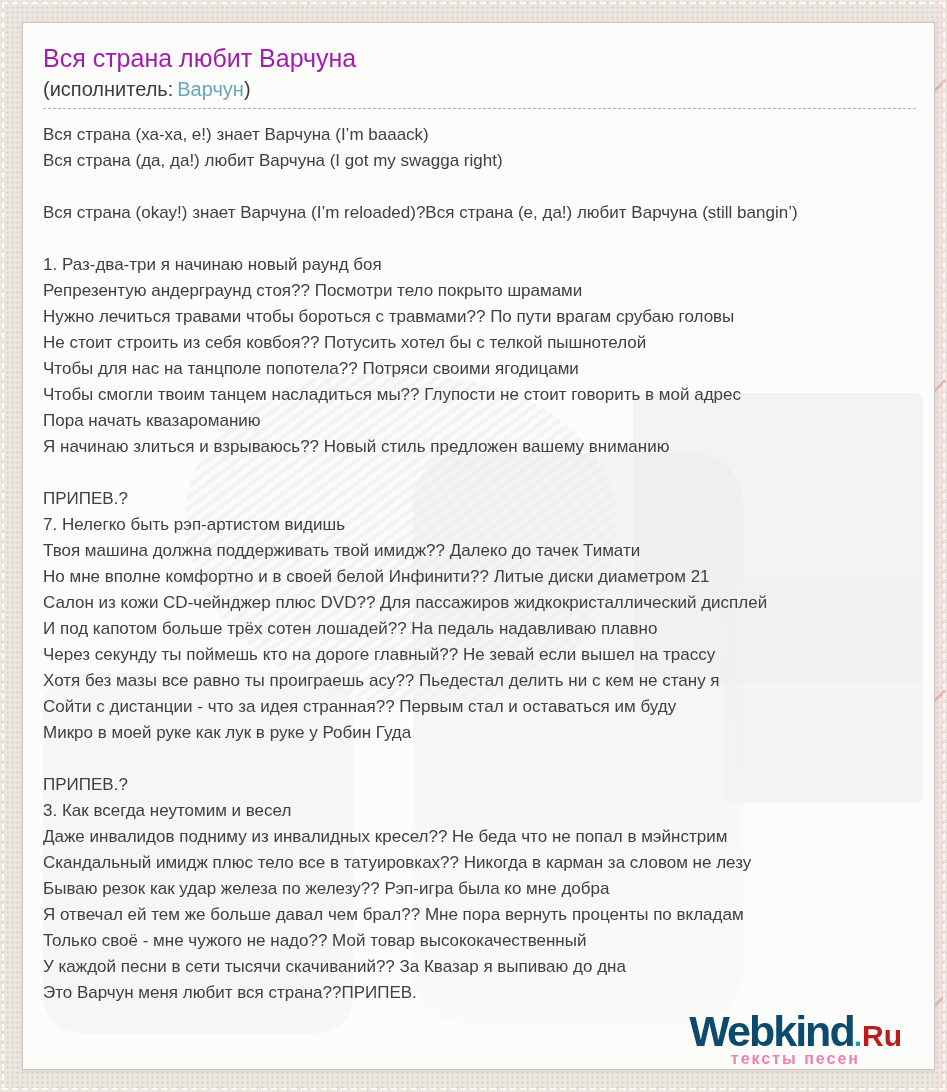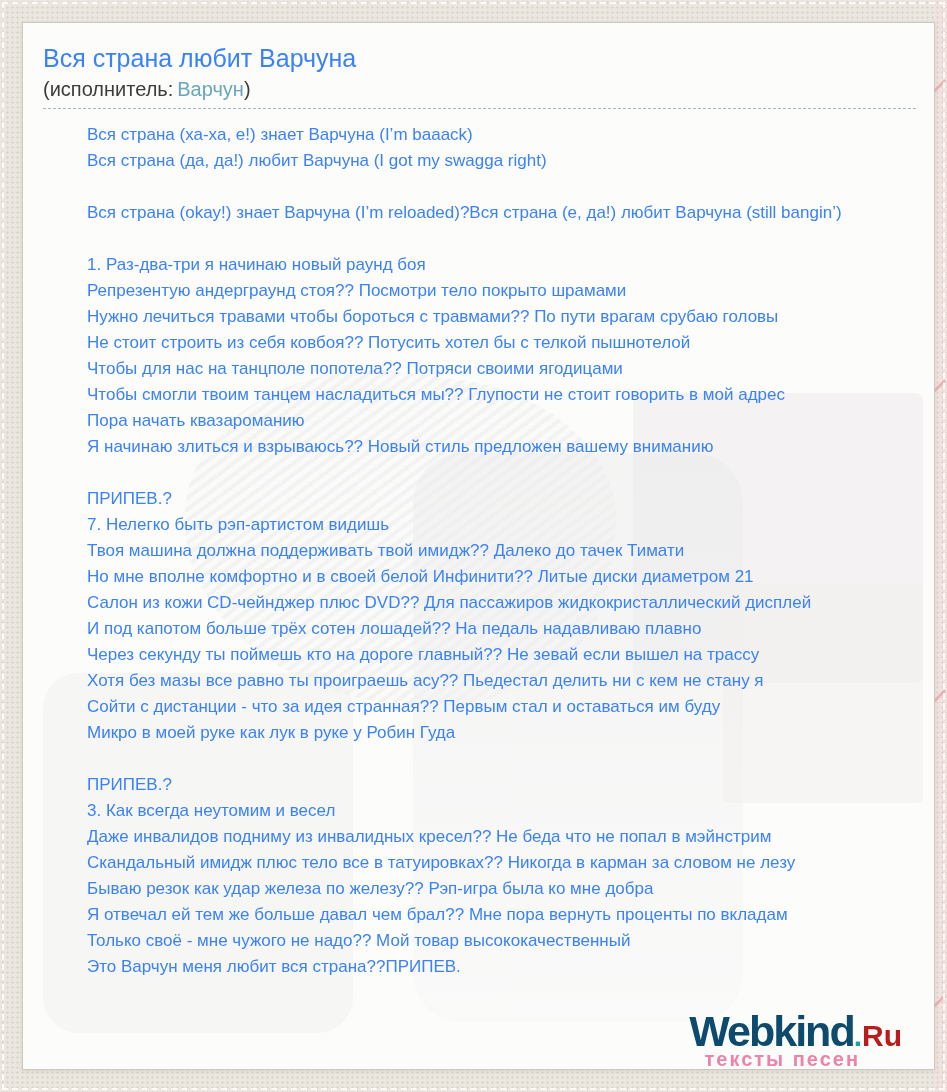--- a/index.html
+++ b/index.html
@@ -50,39 +50,39 @@
   .ph3 { position:absolute; left:390px; top:430px; width:330px; height:570px;
          background:linear-gradient(#ebebeb,#f7f7f7); opacity:.5; border-radius:50px; }
   .ph4 { position:absolute; left:20px; top:650px; width:310px; height:360px;
          background:#f1f0ee; opacity:.55; border-radius:36px; }
   .ph5 { position:absolute; left:700px; top:560px; width:200px; height:220px;
          background:#f2f0ef; opacity:.6; border-radius:6px; }
 
   .card-inner { position:relative; z-index:1; padding:20px 18px 0 20px; height:100%; }
 
   .song-title {
-    font-size:25px; font-weight:normal; color:#3b82f6; letter-spacing:0;
+    font-size:25px; font-weight:normal; color:#a21caf; letter-spacing:0;
     line-height:30px;
   }
   .artist-line { margin-top:5px; font-size:20px; color:#3c3c3c; }
   .artist-link { color:#68a7bb; text-decoration:none; cursor:pointer; margin-left:4px; }
   .separator { border-bottom:1px dashed #a3b6c6; margin-top:7px; }
 
-  .lyrics { margin-top:13px; color:#3b82f6;margin-left:44px; }
+  .lyrics { margin-top:13px; color:#404040; }
   .line { height:26px; line-height:26px; font-size:17px; white-space:nowrap; }
 
   .logo {
     position:absolute; right:32px; bottom:2px; text-align:right;
     line-height:40px; cursor:pointer; z-index:2;
   }
   .logo-brand { font-size:43px; font-weight:bold; color:#0c4a6e; letter-spacing:-2px; }
   .logo-dot   { font-size:30px; font-weight:bold; color:#17a5a2; }
   .logo-domain{ font-size:30px; font-weight:bold; color:#b91c1c; letter-spacing:0; }
   .logo-tagline {
-    margin-top:-10px; font-size:20px; font-weight:bold; color:#ee82a9;
+    margin-top:-10px; font-size:16px; font-weight:bold; color:#ee82a9;
     letter-spacing:2px; line-height:16px; padding-right:42px;
   }
 </style>
 </head>
 <body>
 
 <div class="stitch-border"></div>
 
 <div class="right-strip">
   <span class="pink-dash"></span>
@@ -135,20 +135,21 @@
         <div class="line">Сойти с дистанции - что за идея странная?? Первым стал и оставаться им буду</div>
         <div class="line">Микро в моей руке как лук в руке у Робин Гуда</div>
         <div class="line">&nbsp;</div>
         <div class="line">ПРИПЕВ.?</div>
         <div class="line">3. Как всегда неутомим и весел</div>
         <div class="line">Даже инвалидов подниму из инвалидных кресел?? Не беда что не попал в мэйнстрим</div>
         <div class="line">Скандальный имидж плюс тело все в татуировках?? Никогда в карман за словом не лезу</div>
         <div class="line">Бываю резок как удар железа по железу?? Рэп-игра была ко мне добра</div>
         <div class="line">Я отвечал ей тем же больше давал чем брал?? Мне пора вернуть проценты по вкладам</div>
         <div class="line">Только своё - мне чужого не надо?? Мой товар высококачественный</div>
+        <div class="line">У каждой песни в сети тысячи скачиваний?? За Квазар я выпиваю до дна</div>
         <div class="line">Это Варчун меня любит вся страна??ПРИПЕВ.</div>
       </div>
 
     <div class="logo">
       <div>
         <span class="logo-brand">Webkind</span><span class="logo-dot">.</span><span class="logo-domain">Ru</span>
       </div>
       <div class="logo-tagline">тексты песен</div>
     </div>
   </div>

